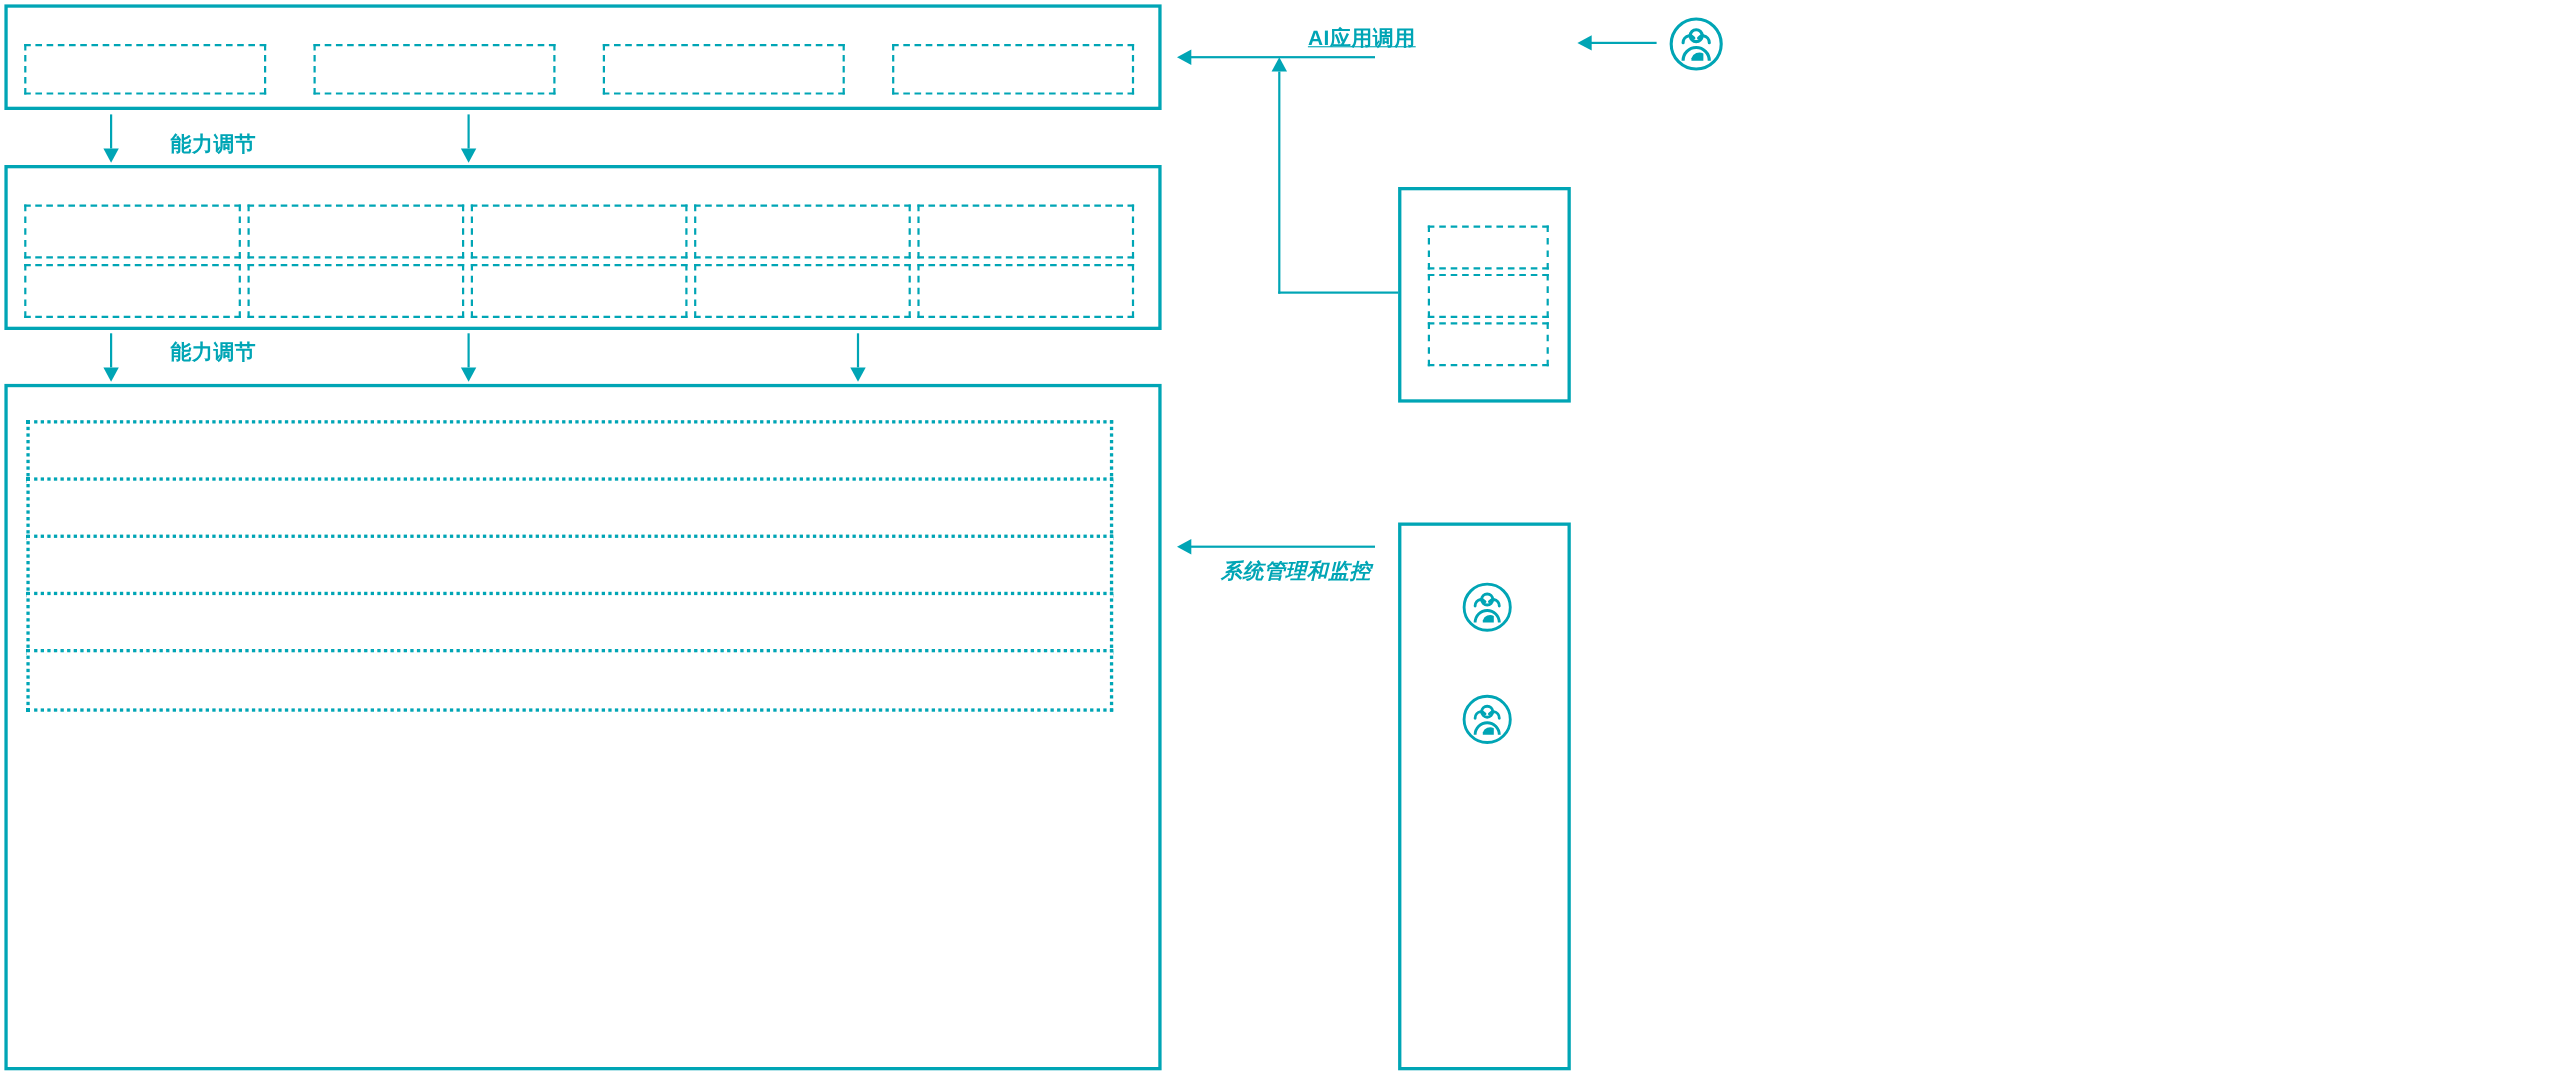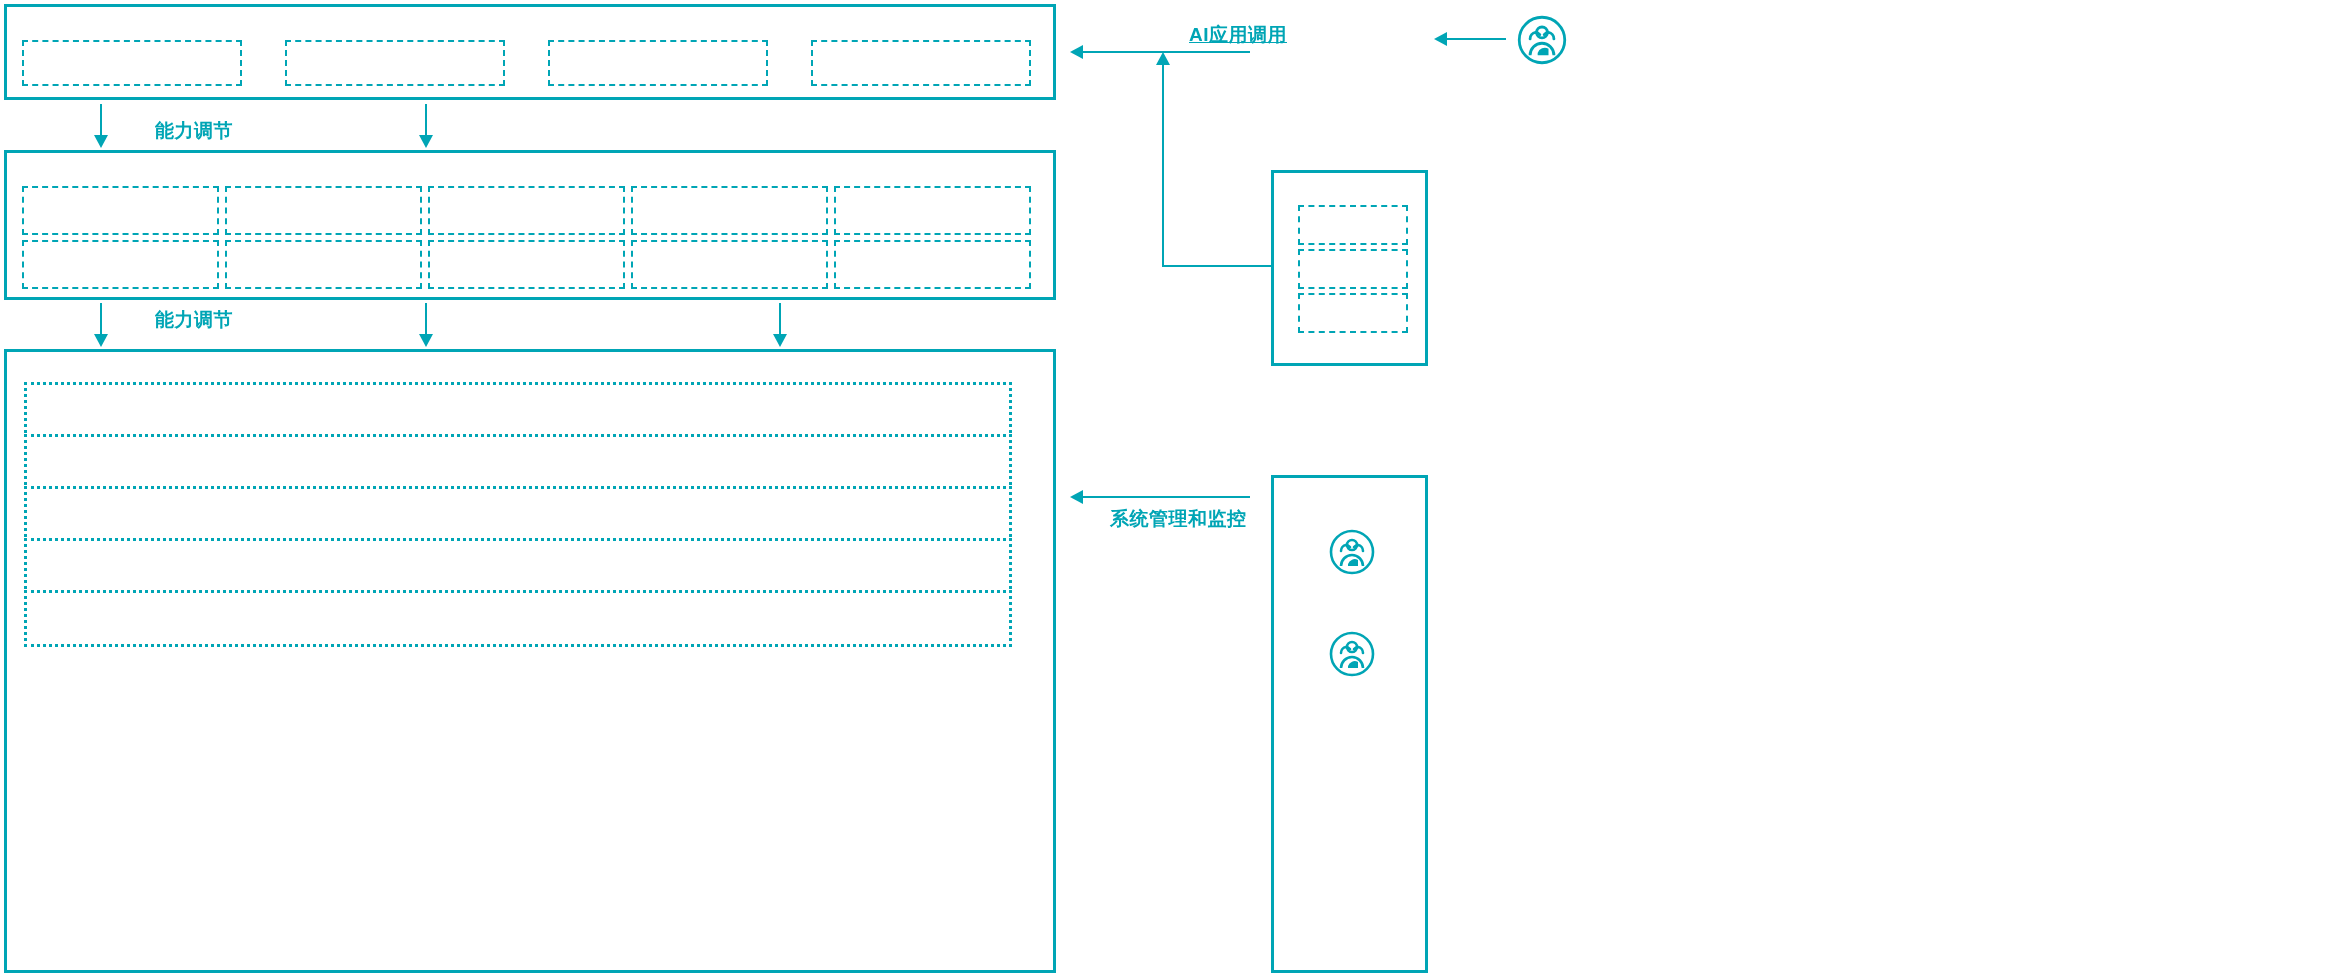--- a/index.html
+++ b/index.html
@@ -263,21 +263,21 @@
     </div>
     <div class="dbox" style="left:24px; top:120px; width:110px; height:40px;">
       <span></span>
     </div>
   </div>
 
   <div class="harrow" style="left:1070px; top:487px; width:180px;">
     <div class="head-left"></div>
     <div class="shaft" style="width:170px;"></div>
   </div>
-  <div class="arrow-label" style="left:1110px; top:506px;">系统管理和监控</div>
+  <div class="arrow-label" style="left:1110px; top:506px;font-style:italic;">系统管理和监控</div>
 
   <div class="side-card" style="left:1271px; top:475px; width:157px; height:498px;">
     <div class="icon-wrap" style="left:54px; top:50px; width:48px; height:48px;">
       <svg width="48" height="48" viewBox="0 0 48 48">
         <circle cx="24" cy="24" r="21" fill="none" stroke="#00a5b5" stroke-width="2.6"></circle>
         <circle cx="24" cy="17" r="5" fill="none" stroke="#00a5b5" stroke-width="2.6"></circle>
         <path d="M13 23 a6 6 0 0 1 5 -6 a6 6 0 0 1 4 2" fill="none" stroke="#00a5b5" stroke-width="2.6" stroke-linecap="round"></path>
         <path d="M35 23 a6 6 0 0 0 -5 -6 a6 6 0 0 0 -4 2" fill="none" stroke="#00a5b5" stroke-width="2.6" stroke-linecap="round"></path>
         <path d="M13 38 a11 11 0 0 1 22 0" fill="none" stroke="#00a5b5" stroke-width="2.6"></path>
         <path d="M20 36 a7 7 0 0 1 10 -4 l0 6 l-10 0 z" fill="#00a5b5"></path>

